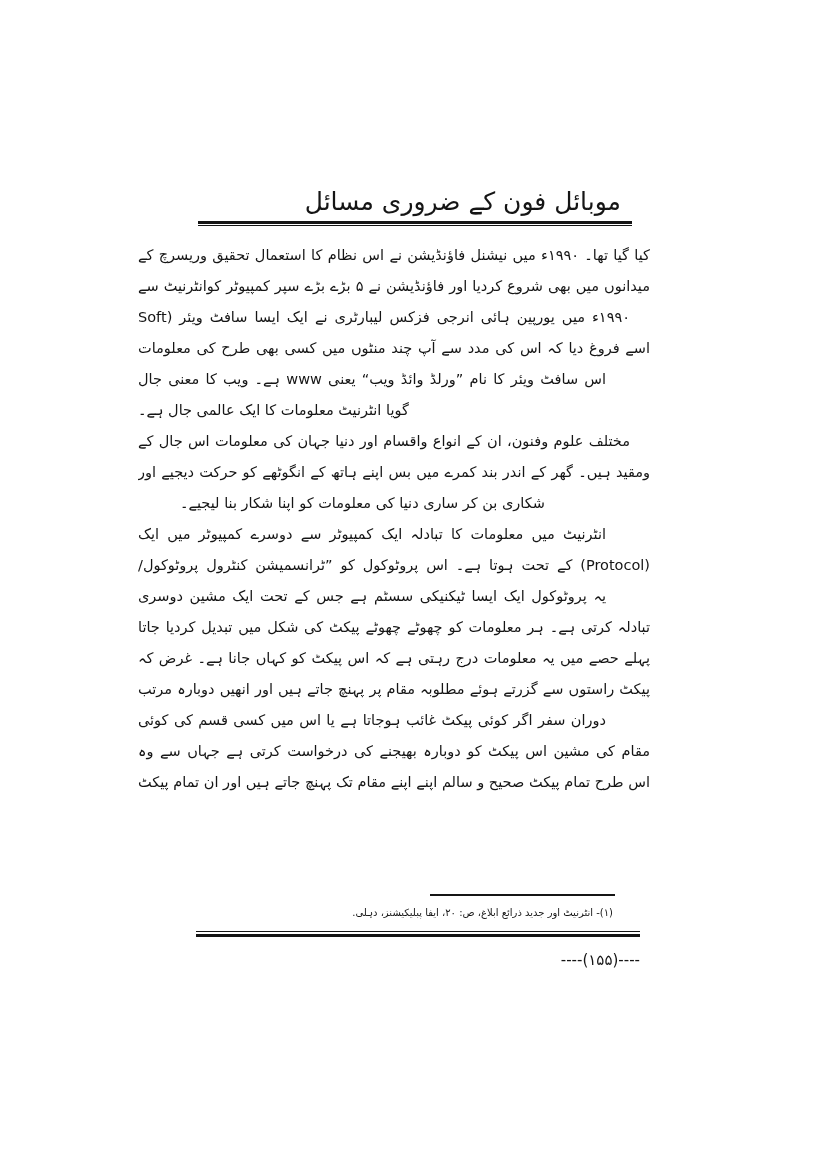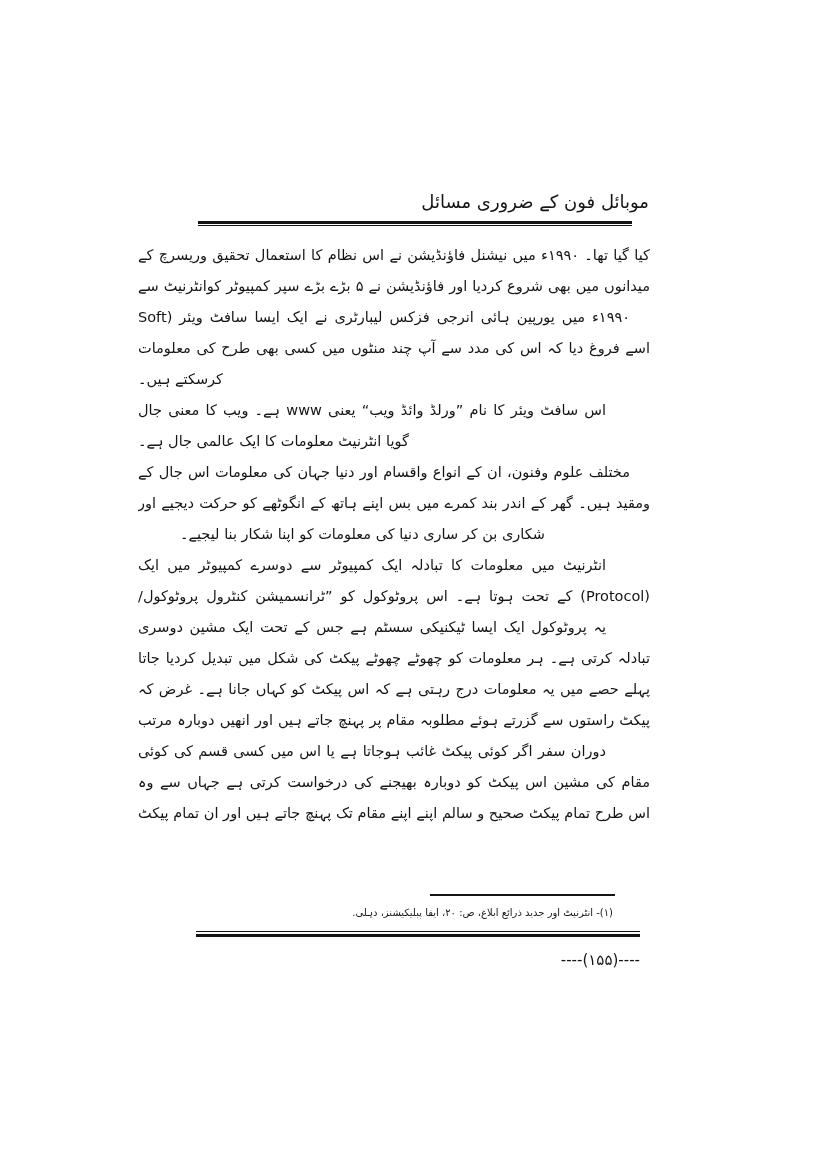--- a/index.html
+++ b/index.html
@@ -8,22 +8,22 @@
     width:826px;height:1169px;
     margin:0 auto;
     background:#ffffff;
     font-family:"DejaVu Sans",sans-serif;
     color:#151515;
     overflow:hidden;
     direction:rtl;
   }
   
   .title{
-    position:absolute;top:186px;right:177px;
-    font-size:18px;line-height:32px;height:32px;
+    position:absolute;top:186px;right:205px;
+    font-size:25px;line-height:32px;height:32px;
     white-space:nowrap;
   }
   .title-rule{position:absolute;top:221px;left:198px;width:434px;}
   .rule-thick{height:2.5px;background:#151515;}
   .rule-gap{height:1.8px;background:#ffffff;}
   .rule-thin{height:1.1px;background:#151515;}
   
   .body-col{
     position:absolute;top:240px;left:138px;width:512px;
   }
@@ -76,21 +76,20 @@
     <div class="rule-thick"></div>
     <div class="rule-gap"></div>
     <div class="rule-thin"></div>
   </div>
 
   <div class="body-col">
     <div class="bl j">کیا گیا تھا۔ ۱۹۹۰ء میں نیشنل فاؤنڈیشن نے اس نظام کا استعمال تحقیق وریسرچ کے طور پر تعلیمی</div>
     <div class="bl j">میدانوں میں بھی شروع کردیا اور فاؤنڈیشن نے ۵ بڑے بڑے سپر کمپیوٹر کوانٹرنیٹ سے جوڑ دیا۔</div>
     <div class="bl j ind-s">۱۹۹۰ء میں یورپین ہائی انرجی فزکس لیبارٹری نے ایک ایسا سافٹ ویئر (Soft Ware) تیار کرکے</div>
     <div class="bl j">اسے فروغ دیا کہ اس کی مدد سے آپ چند منٹوں میں کسی بھی طرح کی معلومات کوانٹرنیٹ پر تلاش</div>
-    <div class="bl last">کرسکتے ہیں۔</div>
     <div class="bl j ind">اس سافٹ ویئر کا نام ”ورلڈ وائڈ ویب“ یعنی www ہے۔ ویب کا معنی جال ہوتا ہے،</div>
     <div class="bl last">گویا انٹرنیٹ معلومات کا ایک عالمی جال ہے۔</div>
     <div class="bl j ind-s">مختلف علوم وفنون، ان کے انواع واقسام اور دنیا جہان کی معلومات اس جال کے اندر موجود</div>
     <div class="bl j">ومقید ہیں۔ گھر کے اندر بند کمرے میں بس اپنے ہاتھ کے انگوٹھے کو حرکت دیجیے اور علم وحکمت کا</div>
     <div class="bl last pl">شکاری بن کر ساری دنیا کی معلومات کو اپنا شکار بنا لیجیے۔</div>
     <div class="bl j ind">انٹرنیٹ میں معلومات کا تبادلہ ایک کمپیوٹر سے دوسرے کمپیوٹر میں ایک مخصوص پروٹوکول</div>
     <div class="bl j">(Protocol) کے تحت ہوتا ہے۔ اس پروٹوکول کو ”ٹرانسمیشن کنٹرول پروٹوکول/انٹرپروٹوکول“</div>
     <div class="bl j ind">یہ پروٹوکول ایک ایسا ٹیکنیکی سسٹم ہے جس کے تحت ایک مشین دوسری مشین سے معلومات کا</div>
     <div class="bl j">تبادلہ کرتی ہے۔ ہر معلومات کو چھوٹے چھوٹے پیکٹ کی شکل میں تبدیل کردیا جاتا ہے۔ ہر پیکٹ کے</div>
     <div class="bl j">پہلے حصے میں یہ معلومات درج رہتی ہے کہ اس پیکٹ کو کہاں جانا ہے۔ غرض کہ اس طرح مختلف</div>

